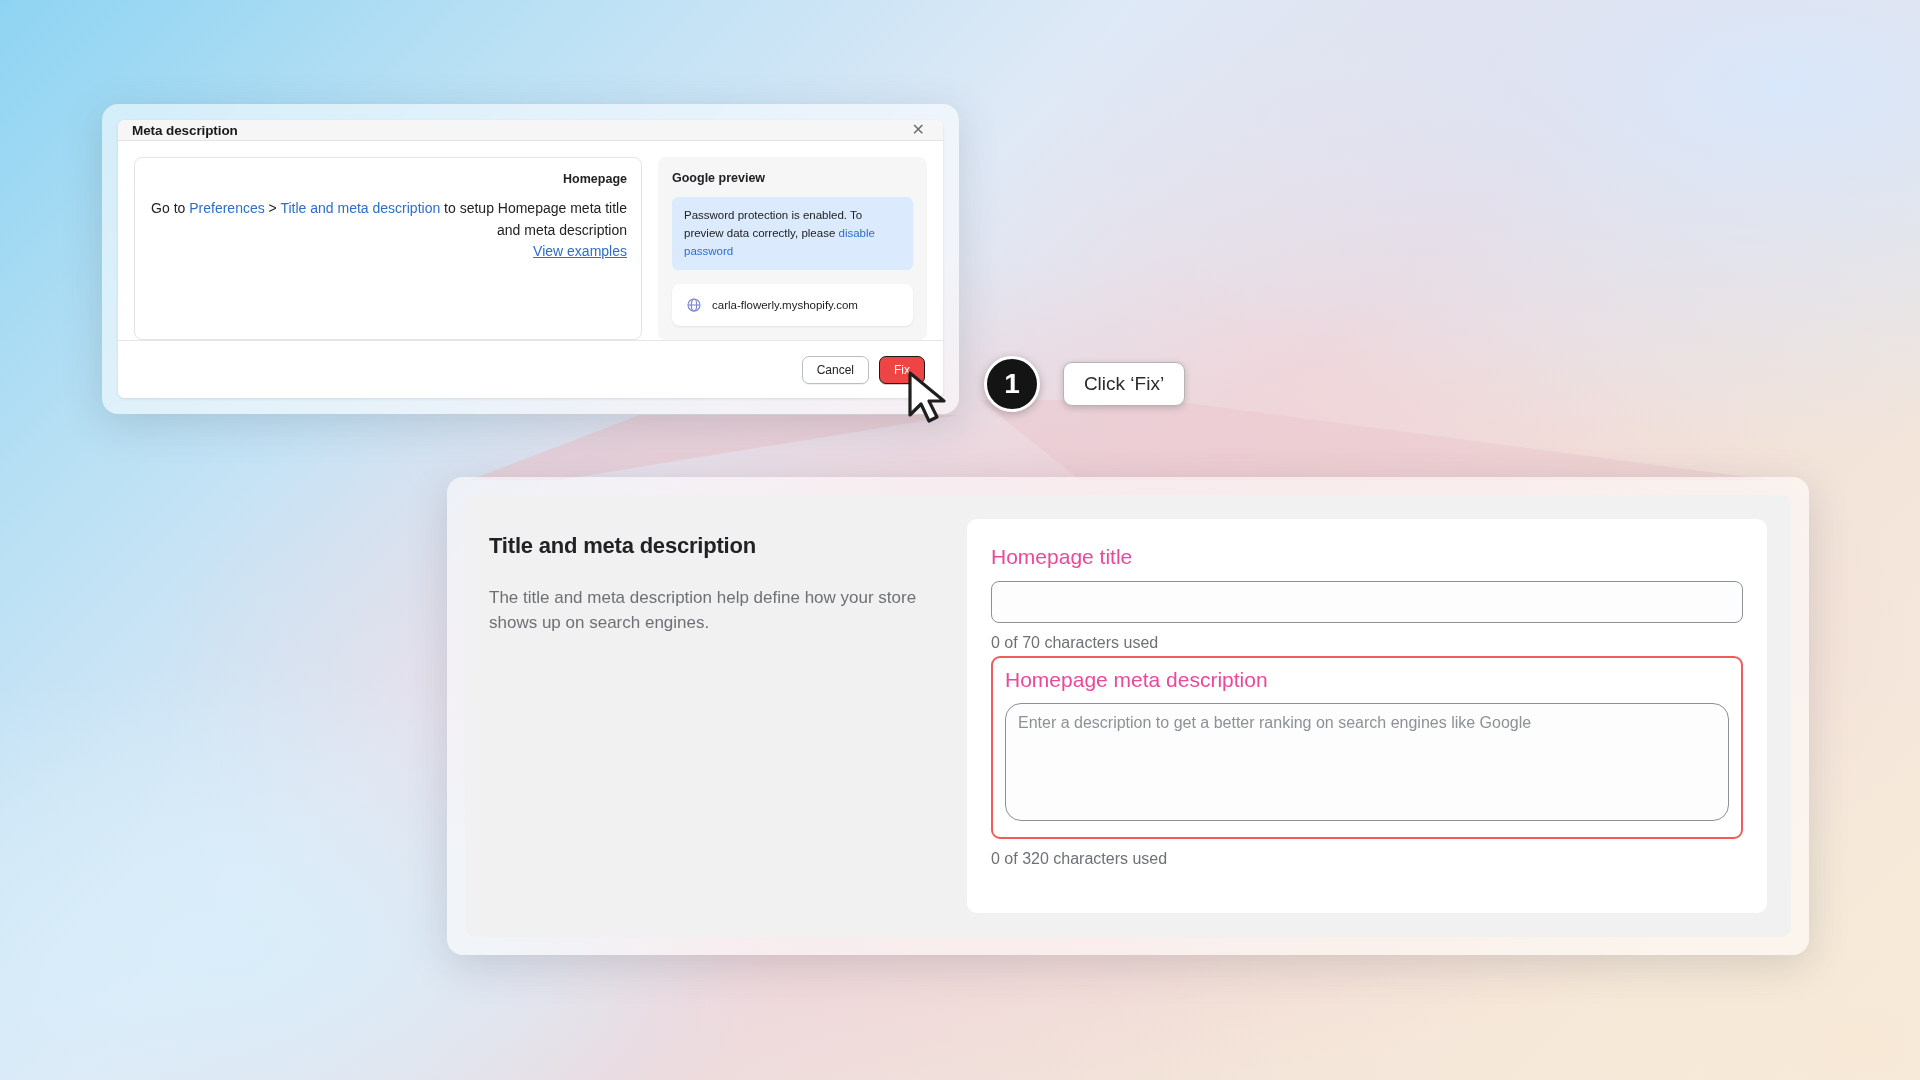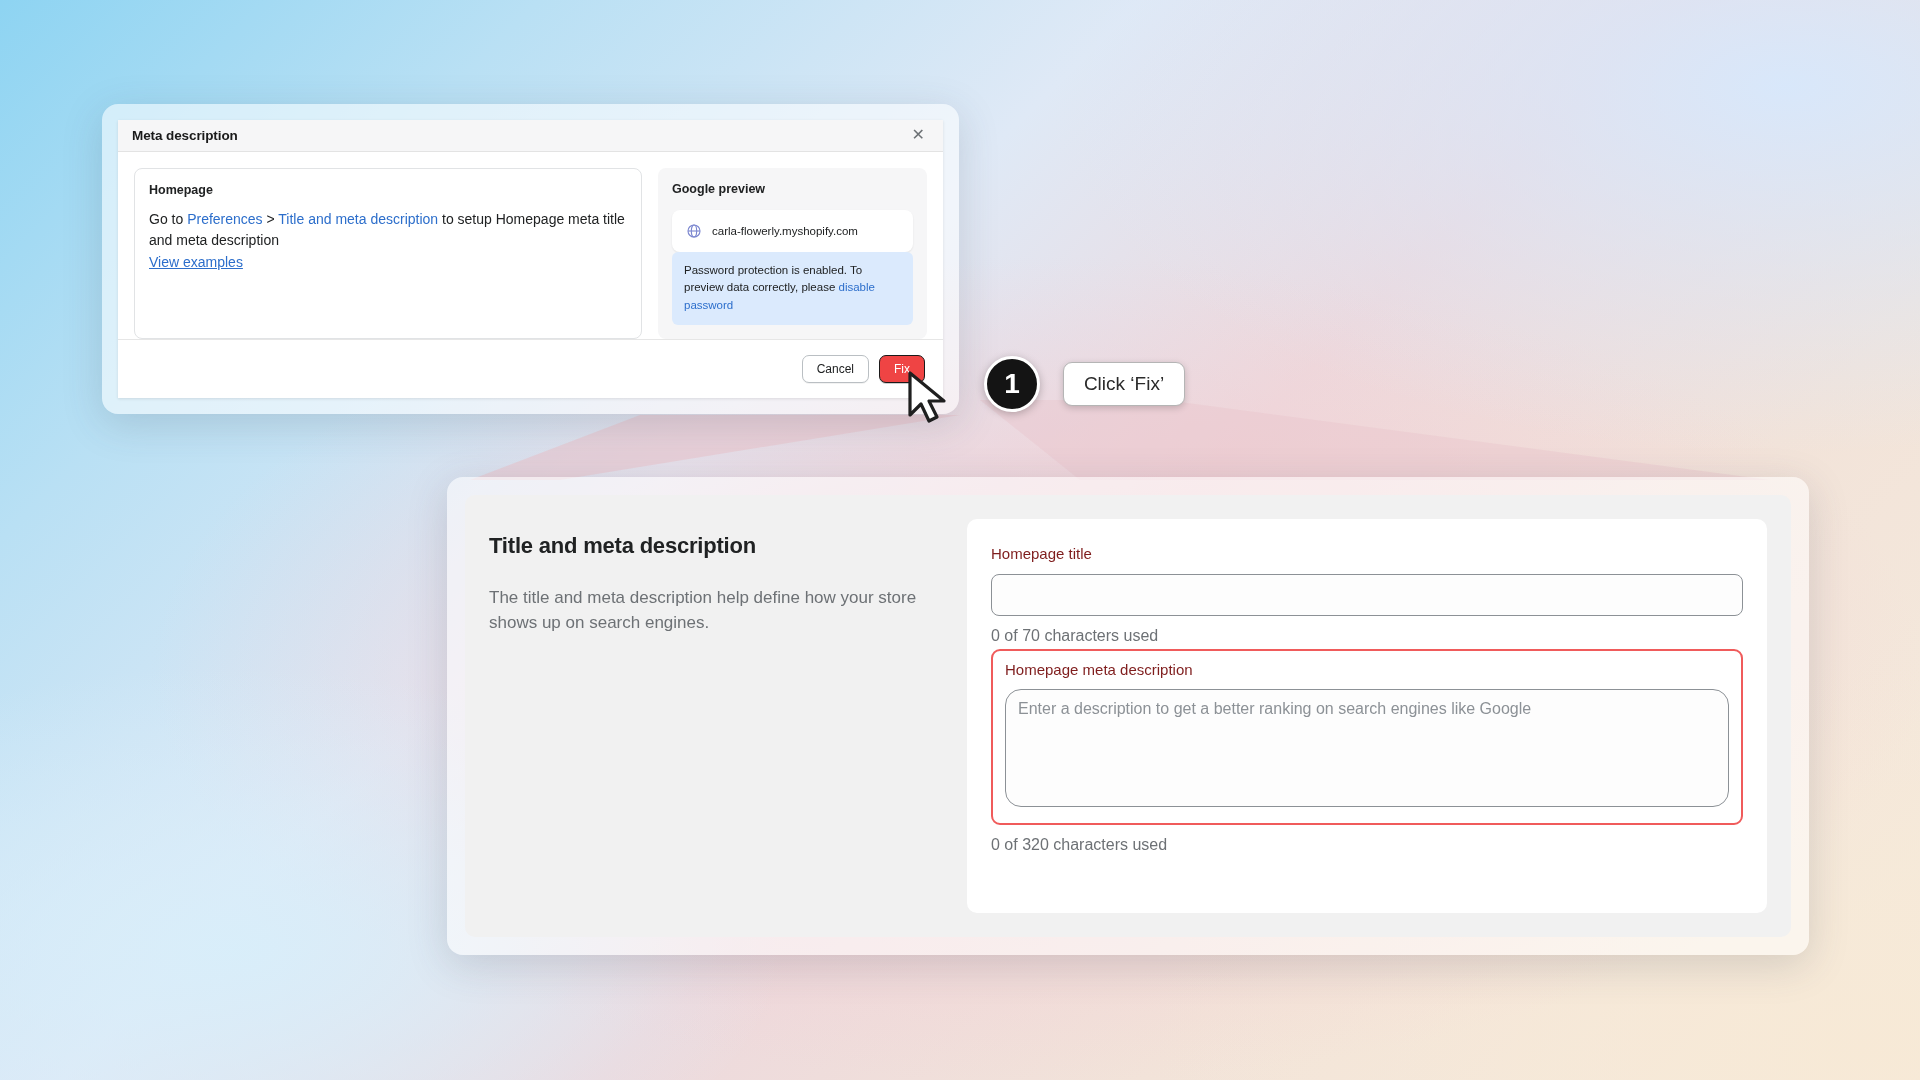--- a/index.html
+++ b/index.html
@@ -22,21 +22,21 @@
   
   .shell {
     position: absolute;
     border-radius: 16px;
     background: rgba(255,255,255,0.55);
     box-shadow: 0 10px 40px rgba(60,70,90,0.18);
     padding: 14px;
   }
   .card {
     background: #ffffff;
-    border-radius: 0;
+    border-radius: 7px;
     overflow: hidden;
     height: 100%;
     box-shadow: 0 1px 3px rgba(0,0,0,0.10);
   }
 
   
   #modal-shell { left: 102px; top: 104px; width: 857px; height: 310px; padding: 16px; }
   #modal-card { display: flex; flex-direction: column; }
   #modal-header {
     height: 44px;
@@ -57,20 +57,21 @@
     flex: 1; display: flex; gap: 16px;
     padding: 16px 16px 0 16px;
     background: #ffffff;
   }
   #panel-left {
     flex: 0 0 508px;
     border: 1px solid #e1e3e5;
     border-radius: 8px;
     padding: 14px 14px;
     background: #fff;
+    text-align: right;
   }
   .panel-heading {
     font-size: 12.5px; font-weight: bold; color: #202223;
     margin-bottom: 12px;
   }
   .panel-text {
     font-size: 14px; color: #202223; line-height: 1.55;
   }
   .lnk { color: #2c6ecb; text-decoration: none; }
   .lnk-u { color: #2c6ecb; text-decoration: underline; display: inline-block; margin-top: 0; }
@@ -169,21 +170,21 @@
     letter-spacing: -0.2px;
   }
   #page-sub {
     margin-top: 26px;
     font-size: 17px; color: #6d7175; line-height: 1.48;
   }
   #page-right {
     flex: 1; background: #ffffff; border-radius: 10px;
     padding: 26px 24px;
   }
-  .field-label { font-size: 15px; color: #7f1d1d; }
+  .field-label { font-size: 21px; color: #ec4899; }
   #title-input {
     margin-top: 12px;
     width: 100%; height: 42px;
     border: 1px solid #8c9196; border-radius: 8px;
     background: #fdfdfd;
     font-size: 16px; color: #202223;
     padding: 0 12px;
     font-family: "Liberation Sans", sans-serif;
   }
   .counter { margin-top: 11px; font-size: 16px; color: #6d7175; }
@@ -232,31 +233,31 @@
         <div id="panel-left">
           <div class="panel-heading">Homepage</div>
           <div class="panel-text">
             <span>Go to </span><a class="lnk" href="#">Preferences</a><span> &gt; </span><a class="lnk" href="#">Title and meta description</a><span> to setup Homepage meta title and meta description</span><br>
             <a class="lnk-u" href="#">View examples</a>
           </div>
         </div>
 
         <div id="panel-right">
           <div class="panel-heading">Google preview</div>
+          <div id="notice">
+            <span>Password protection is enabled. To preview data correctly, please </span><a class="lnk" href="#">disable password</a>
+          </div>
           <div id="url-box">
             <svg id="globe-icon" viewBox="0 0 24 24" fill="none" stroke="#5c6ac4" stroke-width="1.7">
               <circle cx="12" cy="12" r="9"></circle>
               <ellipse cx="12" cy="12" rx="4" ry="9"></ellipse>
               <line x1="3" y1="12" x2="21" y2="12"></line>
             </svg>
             <span id="url-text">carla-flowerly.myshopify.com</span>
           </div>
-          <div id="notice">
-            <span>Password protection is enabled. To preview data correctly, please </span><a class="lnk" href="#">disable password</a>
-          </div>
         </div>
       </div>
 
       <div id="modal-footer">
         <button class="btn" id="btn-cancel">Cancel</button>
         <button class="btn" id="btn-fix">Fix</button>
       </div>
 
     </div>
   </div>

